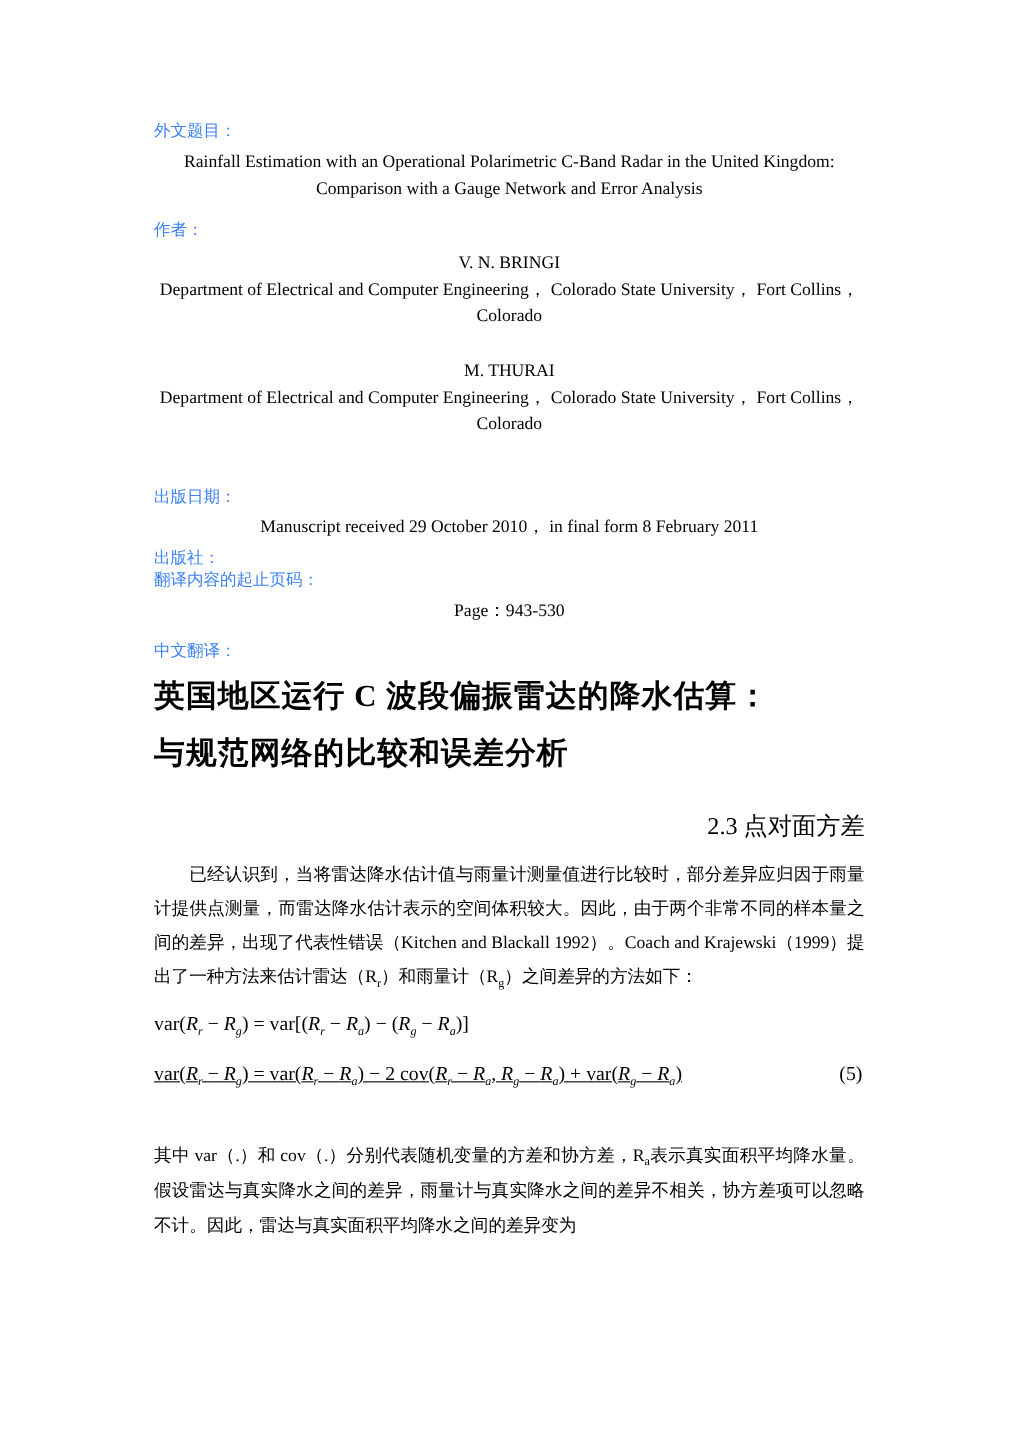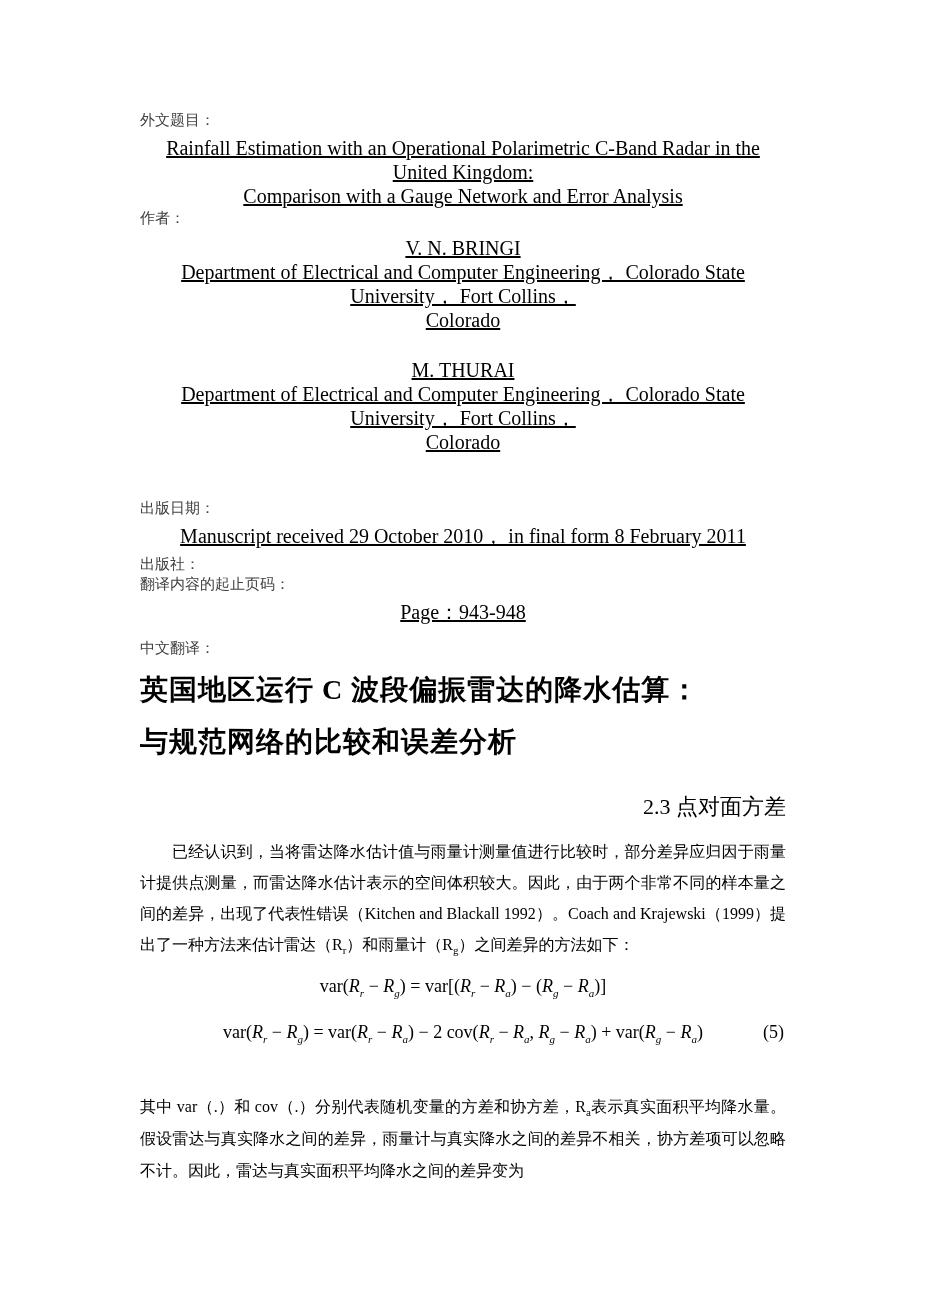--- a/index.html
+++ b/index.html
@@ -12,32 +12,31 @@
     width: 926px;
     height: 1309px;
     box-sizing: border-box;
     padding: 110px 140px 0 140px;
     background: #ffffff;
     overflow: hidden;
     font-family: "Liberation Serif", "DejaVu Serif", serif;
     color: #000000;
   }
   .label {
-    color: #404040;
+    color: #3b82f6;
     font-size: 15px;
     line-height: 20px;
   }
   .en {
-    font-size: 20px;
+    font-size: 16px;
     line-height: 24px;
-    text-decoration: underline;
   }
   .center { text-align: center; }
   .title-line.first { margin-top: 6px; }
-  .sec-author { }
+  .sec-author { margin-top: 16px; }
   .author-block { margin-top: 8px; }
   .author-block + .author-block { margin-top: 26px; }
   .sec-pub { margin-top: 44px; }
   .meta-line { margin: 6px 0; }
   .sec-cn { margin-top: 14px; font-family: Liberation Serif, serif; }
   .cn-title {
     font-size: 28px;
     font-weight: bold;
     line-height: 40px;
     text-align: left;
@@ -59,26 +58,26 @@
   }
   .para.indent { text-indent: 32px; }
   .para2 { margin-top: 45px; line-height: 32px; }
   sub {
     font-size: 11px;
     line-height: 0;
     vertical-align: sub;
   }
   .eq-row {
     position: relative;
-    text-align: center;
+    text-align: left;
     margin-top: 12px;
     font-size: 18px;
     line-height: 28px;
   }
-  .eq-row.second { margin-top: 18px; }
+  .eq-row.second { margin-top: 18px; text-decoration: underline; }
   .eq i { font-style: italic; }
   .eq-num {
     position: absolute;
     right: 2px;
     top: 0;
   }
 </style>
 </head>
 <body>
 
@@ -102,21 +101,21 @@
     <div class="center en">Department of Electrical and Computer Engineering，  Colorado State University，  Fort Collins，</div>
     <div class="center en">Colorado</div>
   </div>
 
   <div class="label sec-pub">出版日期：</div>
   <div class="center en meta-line">Manuscript received 29 October 2010，  in final form 8 February 2011</div>
 
   <div class="label">出版社：</div>
 
   <div class="label">翻译内容的起止页码：</div>
-  <div class="center en meta-line">Page：943-948</div>
+  <div class="center en meta-line">Page：943-530</div>
 
   <div class="label sec-cn">中文翻译：</div>
   <h1 class="cn-title">英国地区运行 C 波段偏振雷达的降水估算：</h1>
   <h1 class="cn-title">与规范网络的比较和误差分析</h1>
 
   <h2 class="section-heading">2.3  点对面方差</h2>
 
   <p class="para indent">已经认识到，当将雷达降水估计值与雨量计测量值进行比较时，部分差异应归因于雨量计提供点测量，而雷达降水估计表示的空间体积较大。因此，由于两个非常不同的样本量之间的差异，出现了代表性错误（Kitchen and Blackall 1992）。Coach and Krajewski（1999）提出了一种方法来估计雷达（<span>R<sub>r</sub></span>）和雨量计（<span>R<sub>g</sub></span>）之间差异的方法如下：</p>
 
   <div class="eq-row">

